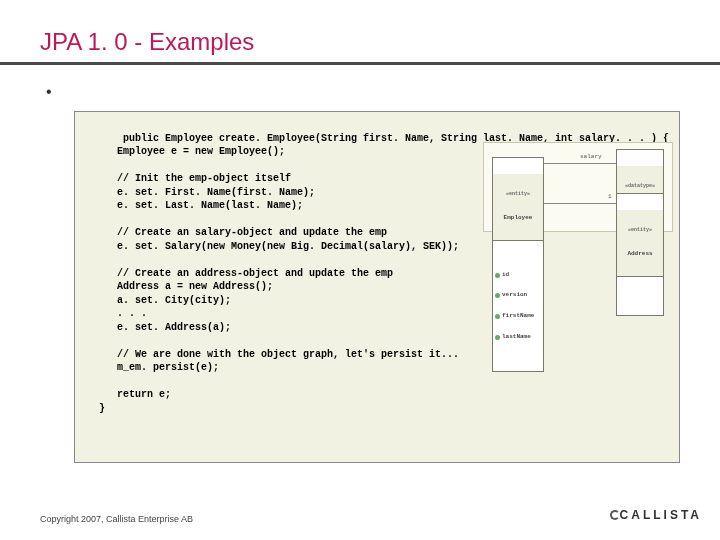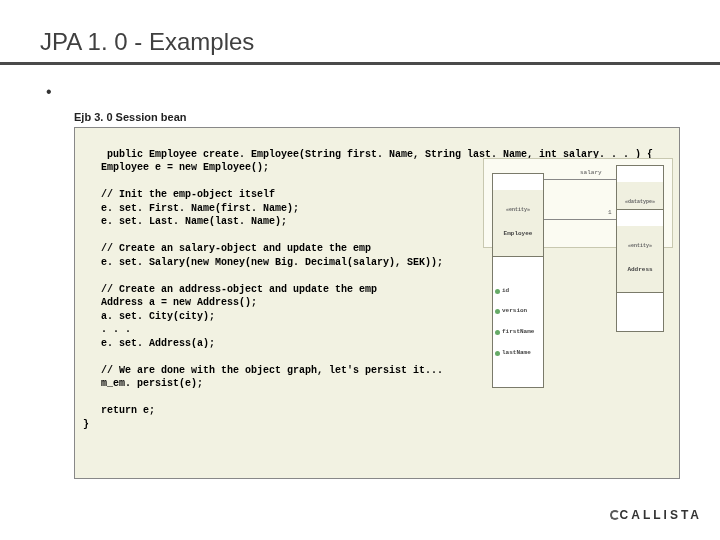--- a/index.html
+++ b/index.html
@@ -9,21 +9,21 @@
     background: #ffffff;
     font-family: Arial, Helvetica, sans-serif;
     position: relative;
     overflow: hidden;
   }
   .slide {
     padding: 28px 40px 0 40px;
   }
   .title {
     font-size: 24px;
-    color: #404040;
+    color: #be185d;
     font-weight: normal;
     margin-bottom: 6px;
   }
   .title-rule {
     border: none;
     border-top: 3px solid #4a4a4a;
     margin: 0 -40px 18px -40px;
   }
   .bullet-row {
     display: flex;
@@ -45,21 +45,21 @@
     font-weight: bold;
     color: #222;
     padding-left: 34px;
     margin-bottom: 4px;
   }
   .code-box {
     margin-left: 34px;
     margin-right: 0;
     background: #f2f2e2;
     border: 1px solid #888;
-    padding: 6px 8px;
+    padding: 6px 24px;
     font-family: "Courier New", monospace;
     font-size: 10px;
     font-weight: bold;
     line-height: 1.35;
     color: #000;
     position: relative;
     white-space: pre;
   }
   .diagram {
     position: absolute;
@@ -141,21 +141,20 @@
 <body>
 
 <div class="slide">
   <h1 class="title">JPA 1. 0 - Examples</h1>
   <hr class="title-rule">
 
   <div class="bullet-row">
     <span class="bullet-dot">•</span>
   </div>
 
-  <div class="sub-label">Ejb 3. 0 Session bean</div>
 
   <div class="code-box">
     <span>public Employee create. Employee(String first. Name, String last. Name, int salary. . . ) {
    Employee e = new Employee();
 
    // Init the emp-object itself
    e. set. First. Name(first. Name);
    e. set. Last. Name(last. Name);
 
    // Create an salary-object and update the emp
@@ -206,18 +205,19 @@
       
       <div class="conn" style="left:60px; top:20px; width:72px;"></div>
       <div class="conn" style="left:60px; top:60px; width:72px;"></div>
       <div style="position:absolute; left:96px; top:10px; font-size:6px; color:#555; font-weight:normal;">salary</div>
       <div style="position:absolute; left:124px; top:50px; font-size:6px; color:#555; font-weight:normal;">1</div>
     </div>
   </div>
 </div>
 
 <div class="footer">
+  <div>Copyright 2007, Callista Enterprise AB</div>
 </div>
 
 <div class="logo">
   <span class="logo-mark"></span>
   <span>CALLISTA</span>
 </div>
 
 </body></html>

